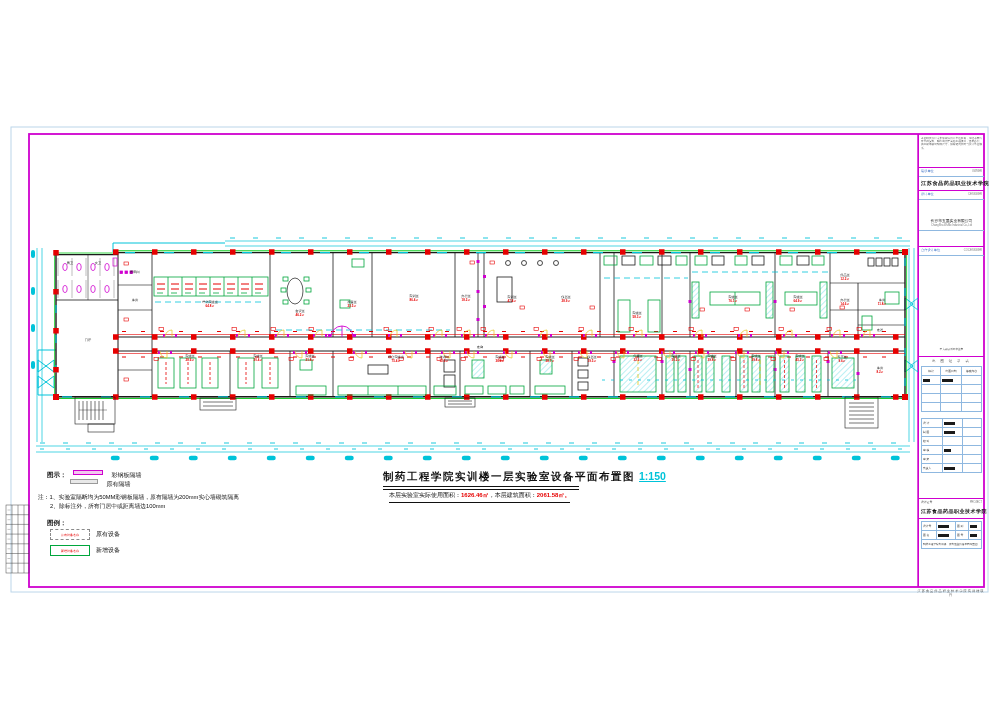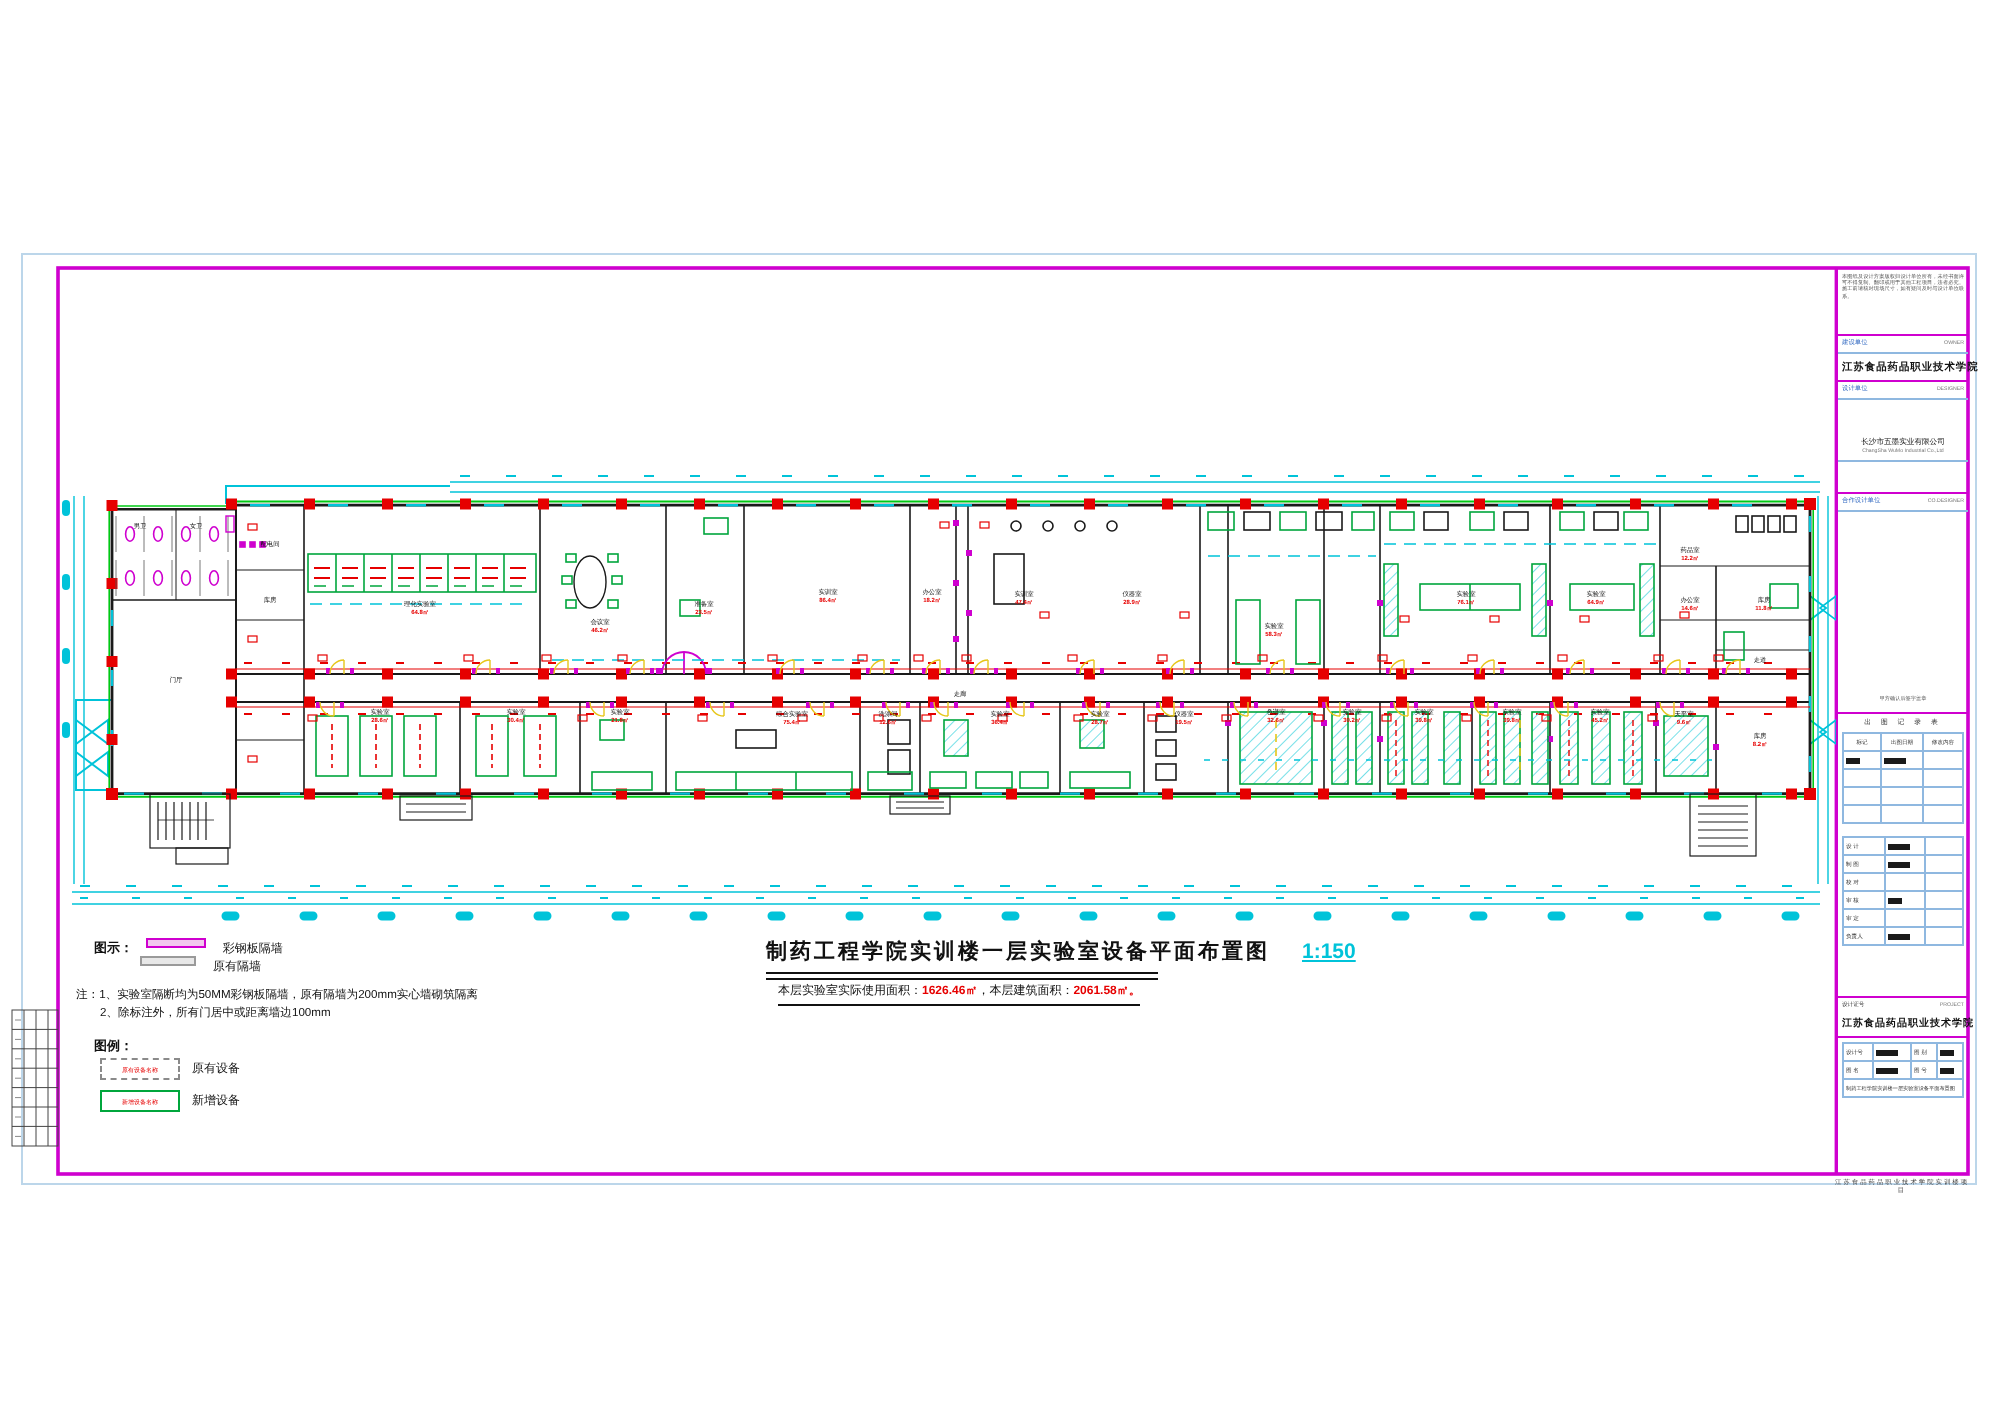--- a/index.html
+++ b/index.html
@@ -12,21 +12,21 @@
   .note{font-size:5.8px;color:#111;white-space:nowrap;}
   .lg-line{display:inline-block;height:3px;vertical-align:middle;}
   .lg-box{position:absolute;width:38px;height:9px;display:flex;align-items:center;justify-content:center;}
   .lg-box.old{border:1px dashed #8a8a8a;}
   .lg-box.new{border:1.6px solid #00a63c;}
   .lg-tag{font-size:3px;color:#e60000;white-space:nowrap;}
   
   .main-title{font-size:10.5px;font-weight:bold;letter-spacing:1.5px;color:#111;white-space:nowrap;}
   .t-underline{height:0;border-top:1.6px solid #111;margin-top:2px;}
   .t-underline2{height:0;border-top:0.6px solid #111;margin-top:1.5px;}
-  .scale{color:#00c3d9;font-weight:bold;font-size:10.5px;margin-left:16px;letter-spacing:0;text-decoration:underline;}
+  .scale{color:#00c3d9;font-weight:bold;font-size:10.5px;margin-left:4px;letter-spacing:0;text-decoration:underline;}
   .subtitle{font-size:6px;color:#111;border-bottom:0.6px solid #111;padding-bottom:1.5px;white-space:nowrap;}
   .red{color:#e60000;font-weight:bold;}
   
   .tb{position:absolute;left:918px;top:134px;width:66px;height:453px;border-left:1.4px solid #cf00cf;box-sizing:border-box;}
   .tb .row{position:absolute;left:2px;right:2px;}
   .tb .lbl{color:#3a6fc4;font-size:3.2px;}
   .tb .en{color:#777;font-size:2.6px;}
   .tb .sep{position:absolute;left:0;right:0;border-top:0.6px solid #8fb8e0;}
   .tb .sepm{position:absolute;left:0;right:0;border-top:1px solid #cf00cf;}
   .tb .big{font-weight:bold;font-size:5.2px;color:#111;text-align:center;letter-spacing:0.5px;white-space:nowrap;}

